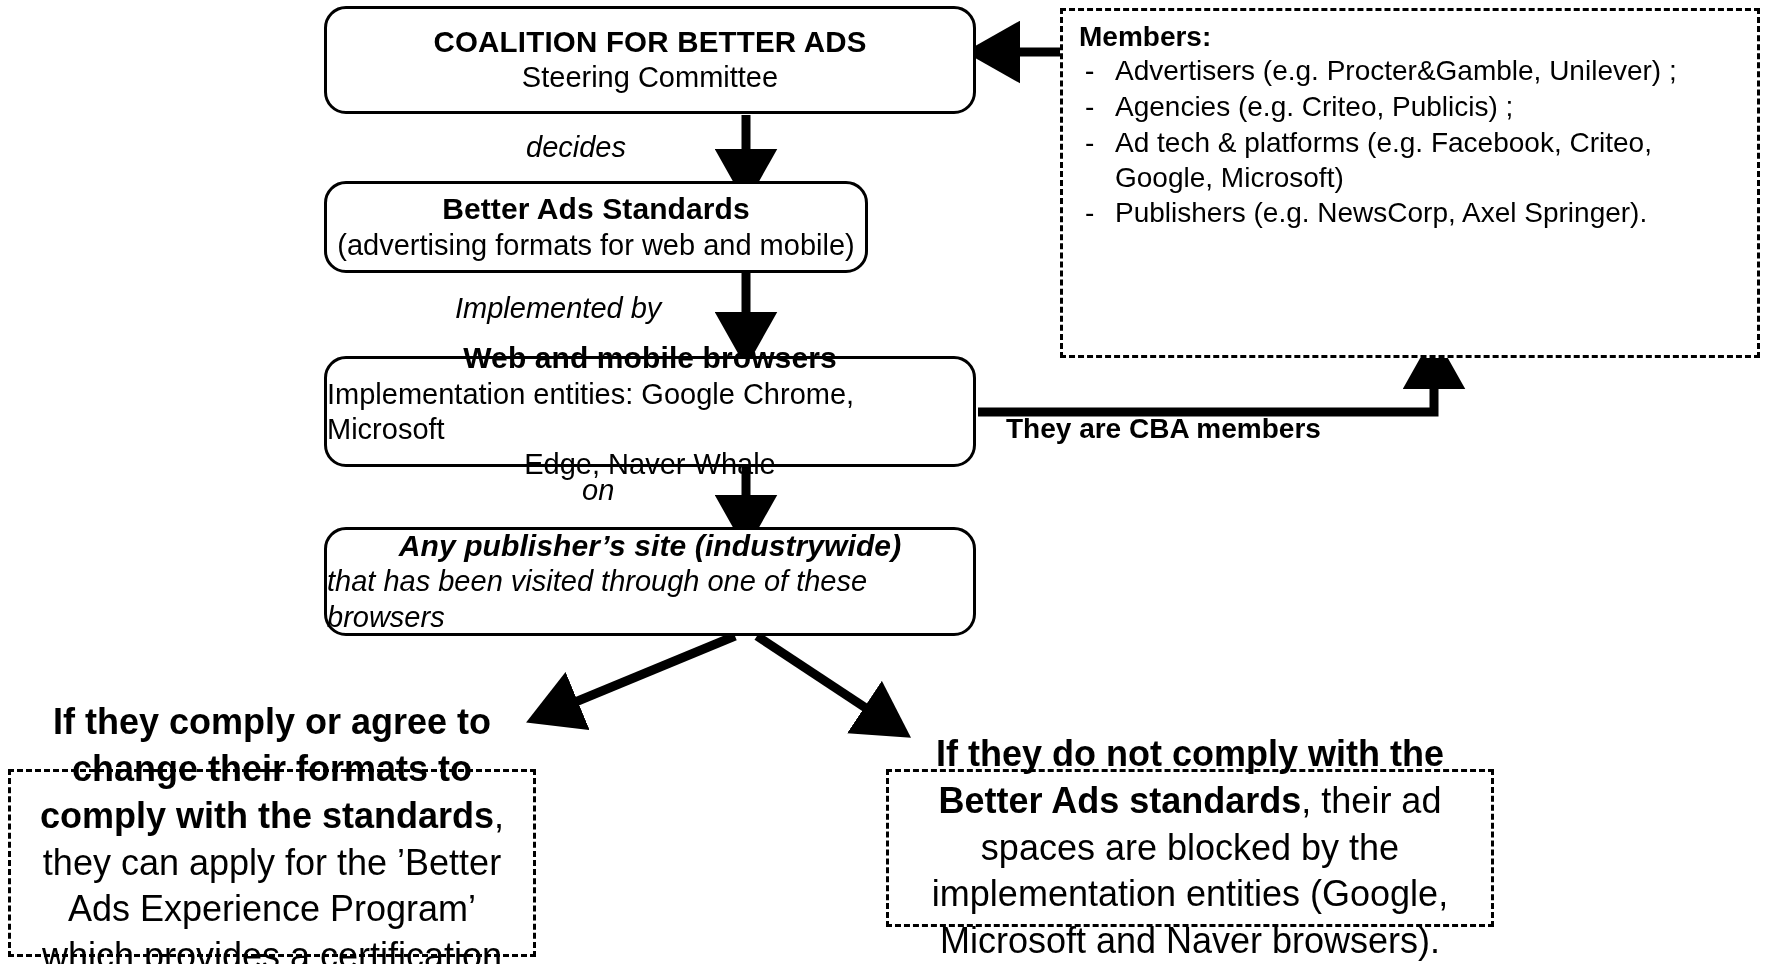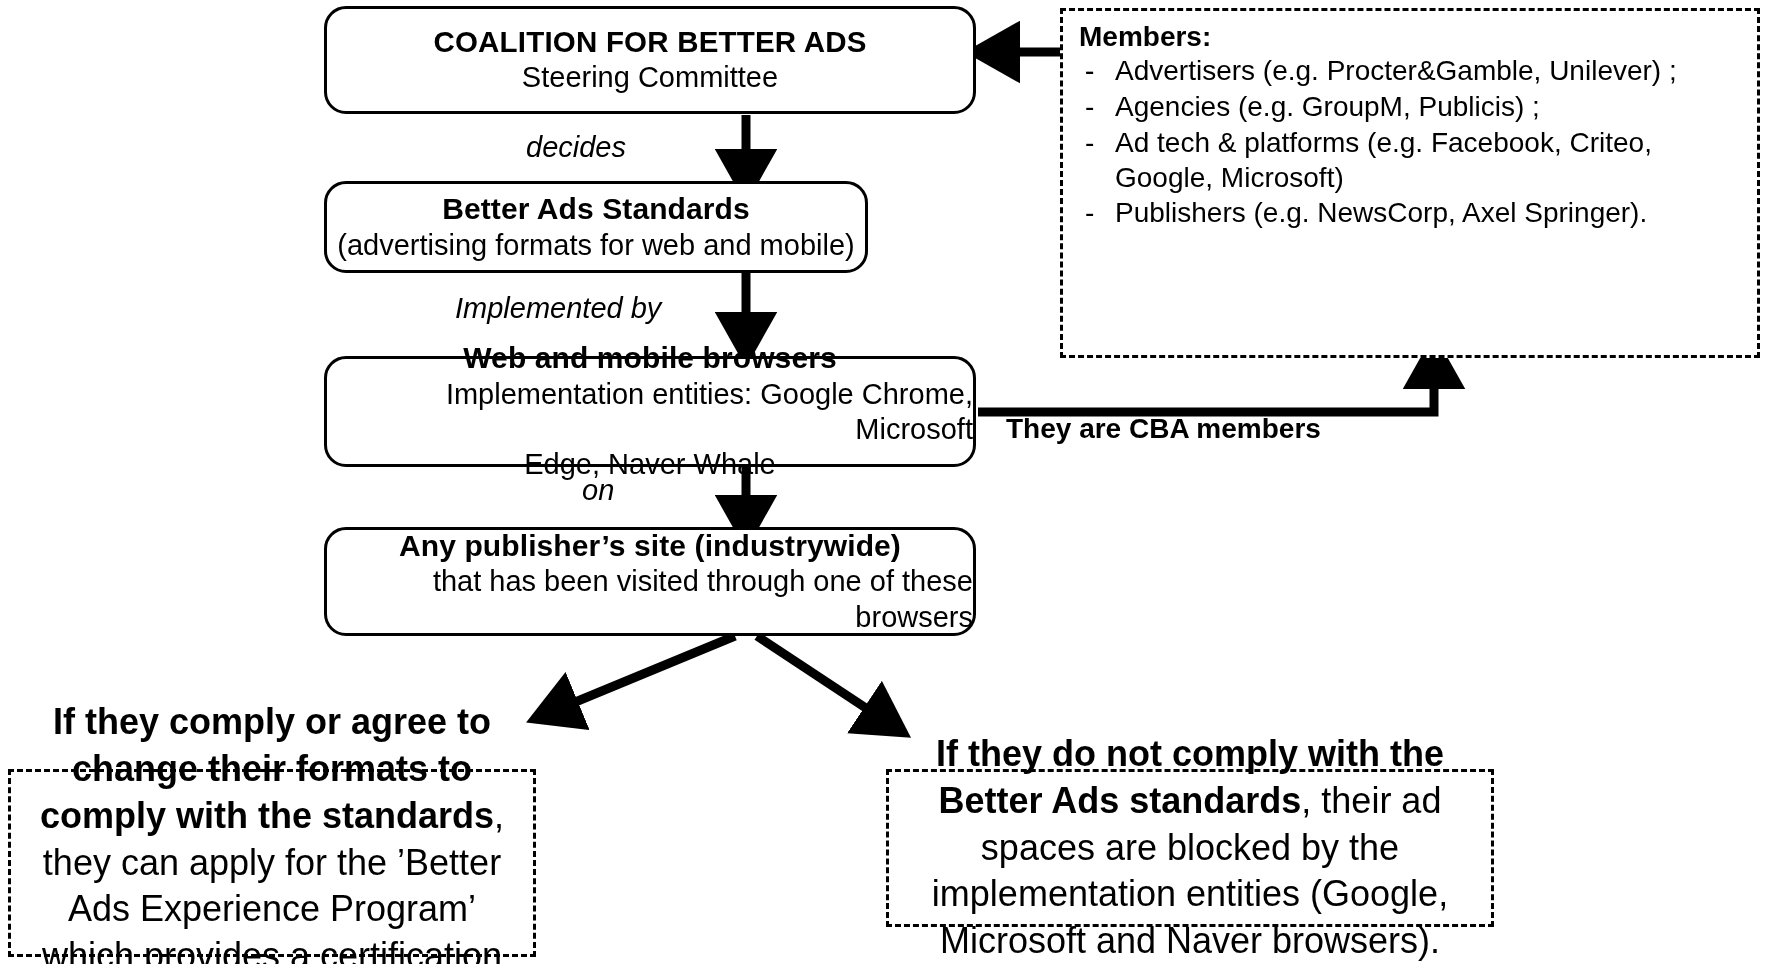--- a/index.html
+++ b/index.html
@@ -23,21 +23,21 @@
   .rbox {
     position: absolute;
     box-sizing: border-box;
     border: 3.5px solid #000;
     border-radius: 22px;
     background: #fff;
     display: flex;
     flex-direction: column;
     align-items: center;
     justify-content: center;
-    text-align: right;
+    text-align: left;
     line-height: 1.22;
     z-index: 5;
   }
   .rbox .t1 {
     font-weight: bold;
     font-size: 30px;
     letter-spacing: .1px;
   }
   .rbox .t2 {
     font-weight: normal;
@@ -153,21 +153,21 @@
     <ul class="members">
       <li>
         <span class="dash">-</span>
       </li>
       <li>
         <span class="dash">-</span>
         <span>Advertisers (e.g. Procter&amp;Gamble, Unilever) ;</span>
       </li>
       <li>
         <span class="dash">-</span>
-        <span>Agencies (e.g. GroupM, Publicis) ;</span>
+        <span>Agencies (e.g. Criteo, Publicis) ;</span>
       </li>
       <li>
         <span class="dash">-</span>
         <span>Ad tech &amp; platforms (e.g. Facebook, Criteo, Google, Microsoft)</span>
       </li>
       <li>
         <span class="dash">-</span>
         <span>Publishers (e.g. NewsCorp, Axel Springer).</span>
       </li>
     </ul>
@@ -185,21 +185,21 @@
   <div class="rbox" style="left:324px; top:356px; width:652px; height:111px;">
     <div class="t1">Web and mobile browsers</div>
     <div class="t2">Implementation entities: Google Chrome, Microsoft</div>
     <div class="t2">Edge, Naver Whale</div>
   </div>
 
   <div class="blabel" style="left:1006px; top:413px;">They are CBA members</div>
 
   <div class="elabel" style="left:582px; top:474px;">on</div>
 
-  <div class="rbox" style="left:324px; top:527px; width:652px; height:109px;">
+  <div class="rbox" style="left:324px; top:527px; width:652px; height:109px;font-style:italic;">
     <div class="t1">Any publisher’s site (industrywide)</div>
     <div class="t2">that has been visited through one of these browsers</div>
   </div>
 
   <div class="dbox outcome" style="left:8px; top:769px; width:528px; height:188px;">
     <div>
       <b>If they comply or agree to change their formats to comply with the standards</b><span>, they can apply for the ’Better Ads Experience Program’ which provides a certification of compliance.</span>
     </div>
   </div>
 

